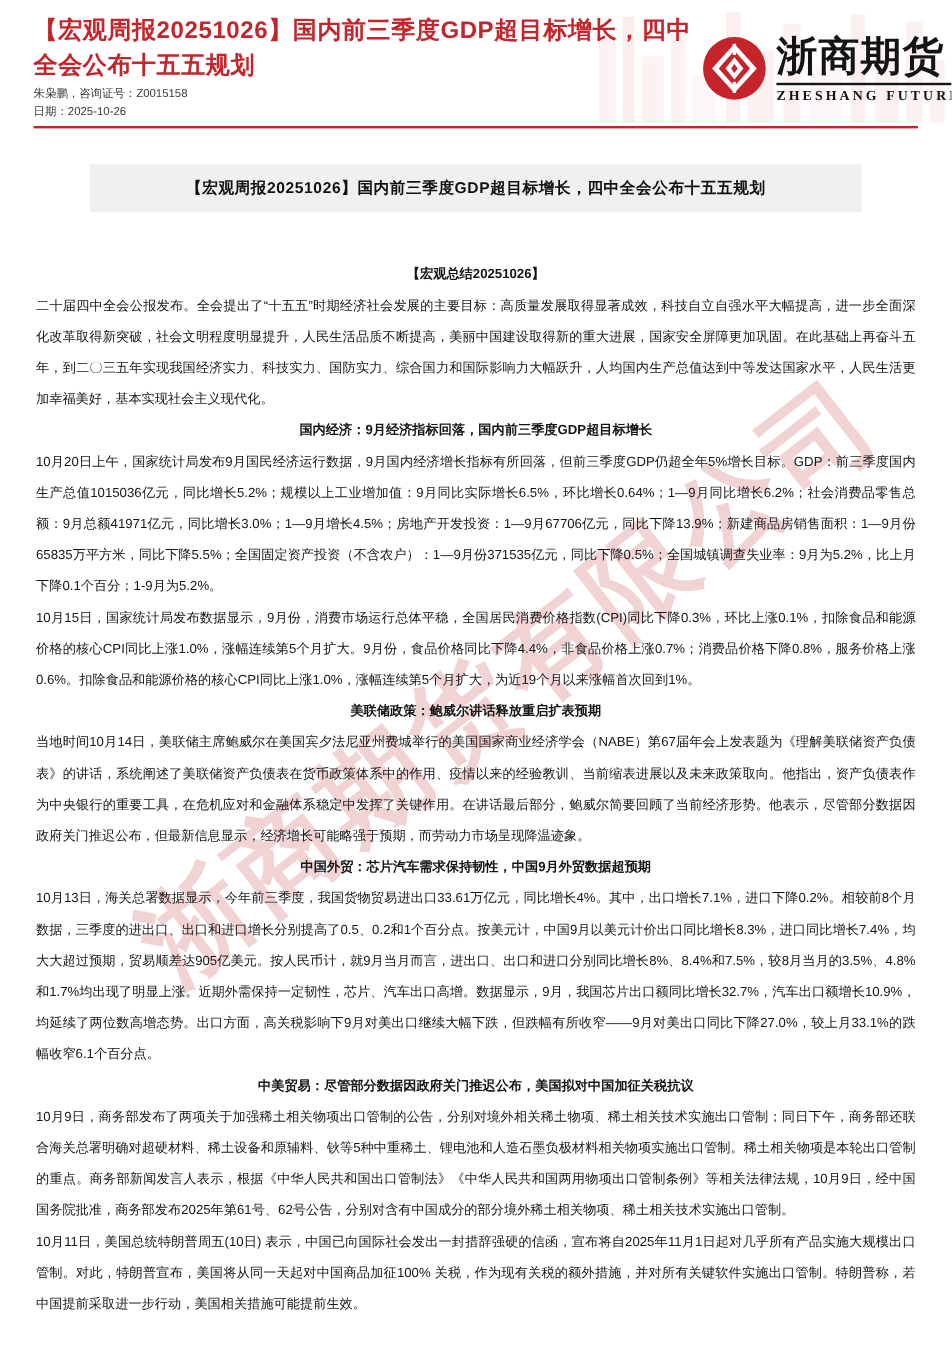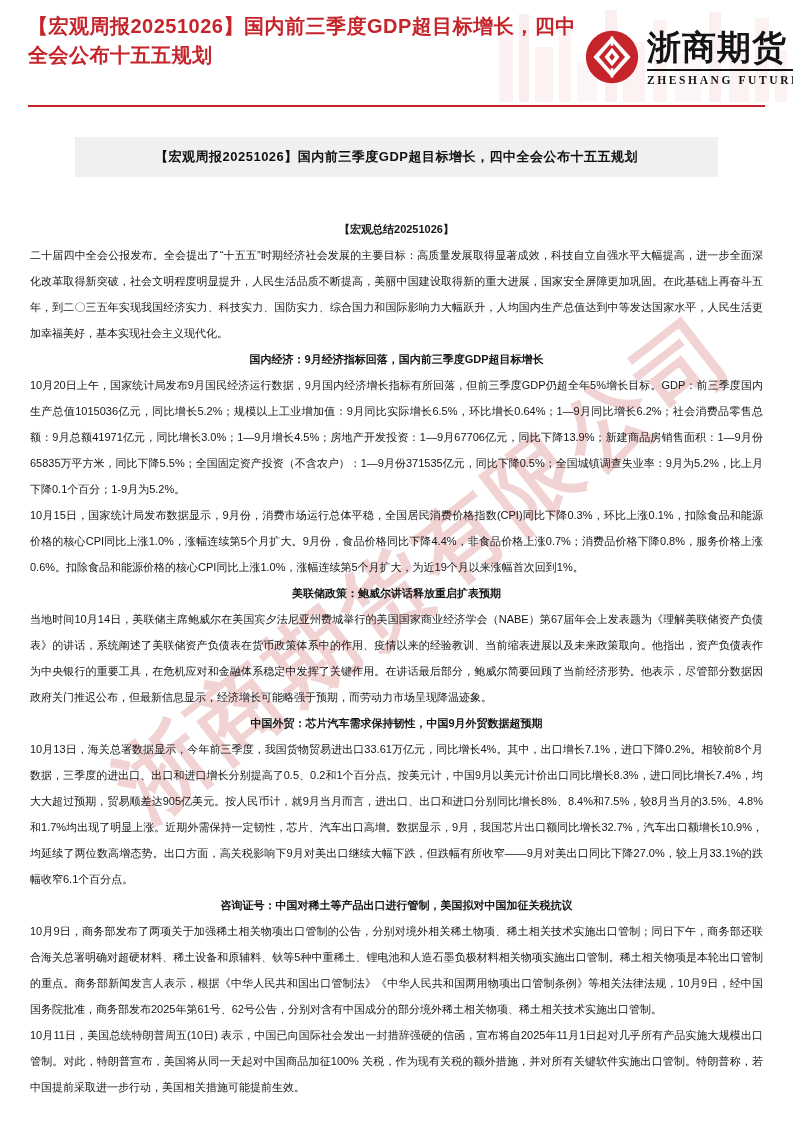--- a/index.html
+++ b/index.html
@@ -85,20 +85,24 @@
     <div></div>
       <div></div>
       <div></div>
       <div></div>
       <div></div>
       <div></div>
   </div>
 
   <div class="red-title">【宏观周报20251026】国内前三季度GDP超目标增长，四中全会公布十五五规划</div>
 
+  <div class="meta">
+    <div>朱枭鹏，咨询证号：Z0015158</div>
+    <div>日期：2025-10-26</div>
+  </div>
 
   <div class="logo">
     <span class="logo-icon">
       <svg viewBox="0 0 60 60" width="56" height="56">
         <circle cx="30" cy="30" r="28" fill="#c5242b"></circle>
         <path d="M30 8 L50 30 L30 52 L10 30 Z" fill="#ffffff"></path>
         <path d="M30 14 L44 30 L30 46 L16 30 Z" fill="#c5242b"></path>
         <path d="M30 20 L38 30 L30 40 L22 30 Z" fill="#ffffff"></path>
         <path d="M30 26 L33 30 L30 34 L27 30 Z" fill="#c5242b"></path>
         <rect x="28.5" y="8" width="3" height="10" fill="#ffffff"></rect>
@@ -137,20 +141,20 @@
       <h3>美联储政策：鲍威尔讲话释放重启扩表预期</h3>
       <p>当地时间10月14日，美联储主席鲍威尔在美国宾夕法尼亚州费城举行的美国国家商业经济学会（NABE）第67届年会上发表题为《理解美联储资产负债表》的讲话，系统阐述了美联储资产负债表在货币政策体系中的作用、疫情以来的经验教训、当前缩表进展以及未来政策取向。他指出，资产负债表作为中央银行的重要工具，在危机应对和金融体系稳定中发挥了关键作用。在讲话最后部分，鲍威尔简要回顾了当前经济形势。他表示，尽管部分数据因政府关门推迟公布，但最新信息显示，经济增长可能略强于预期，而劳动力市场呈现降温迹象。</p>
     </div>
 
     <div>
       <h3>中国外贸：芯片汽车需求保持韧性，中国9月外贸数据超预期</h3>
       <p>10月13日，海关总署数据显示，今年前三季度，我国货物贸易进出口33.61万亿元，同比增长4%。其中，出口增长7.1%，进口下降0.2%。相较前8个月数据，三季度的进出口、出口和进口增长分别提高了0.5、0.2和1个百分点。按美元计，中国9月以美元计价出口同比增长8.3%，进口同比增长7.4%，均大大超过预期，贸易顺差达905亿美元。按人民币计，就9月当月而言，进出口、出口和进口分别同比增长8%、8.4%和7.5%，较8月当月的3.5%、4.8%和1.7%均出现了明显上涨。近期外需保持一定韧性，芯片、汽车出口高增。数据显示，9月，我国芯片出口额同比增长32.7%，汽车出口额增长10.9%，均延续了两位数高增态势。出口方面，高关税影响下9月对美出口继续大幅下跌，但跌幅有所收窄——9月对美出口同比下降27.0%，较上月33.1%的跌幅收窄6.1个百分点。</p>
     </div>
 
     <div>
-      <h3>咨询证号：中国对稀土等产品出口进行管制，美国拟对中国加征关税抗议</h3>
+      <h3>中美贸易：尽管部分数据因政府关门推迟公布，美国拟对中国加征关税抗议</h3>
       <p>10月9日，商务部发布了两项关于加强稀土相关物项出口管制的公告，分别对境外相关稀土物项、稀土相关技术实施出口管制；同日下午，商务部还联合海关总署明确对超硬材料、稀土设备和原辅料、钬等5种中重稀土、锂电池和人造石墨负极材料相关物项实施出口管制。稀土相关物项是本轮出口管制的重点。商务部新闻发言人表示，根据《中华人民共和国出口管制法》《中华人民共和国两用物项出口管制条例》等相关法律法规，10月9日，经中国国务院批准，商务部发布2025年第61号、62号公告，分别对含有中国成分的部分境外稀土相关物项、稀土相关技术实施出口管制。</p>
       <p>10月11日，美国总统特朗普周五(10日) 表示，中国已向国际社会发出一封措辞强硬的信函，宣布将自2025年11月1日起对几乎所有产品实施大规模出口管制。对此，特朗普宣布，美国将从同一天起对中国商品加征100% 关税，作为现有关税的额外措施，并对所有关键软件实施出口管制。特朗普称，若中国提前采取进一步行动，美国相关措施可能提前生效。</p>
     </div>
 
   </div>
 
 </div>
 
 </body></html>

